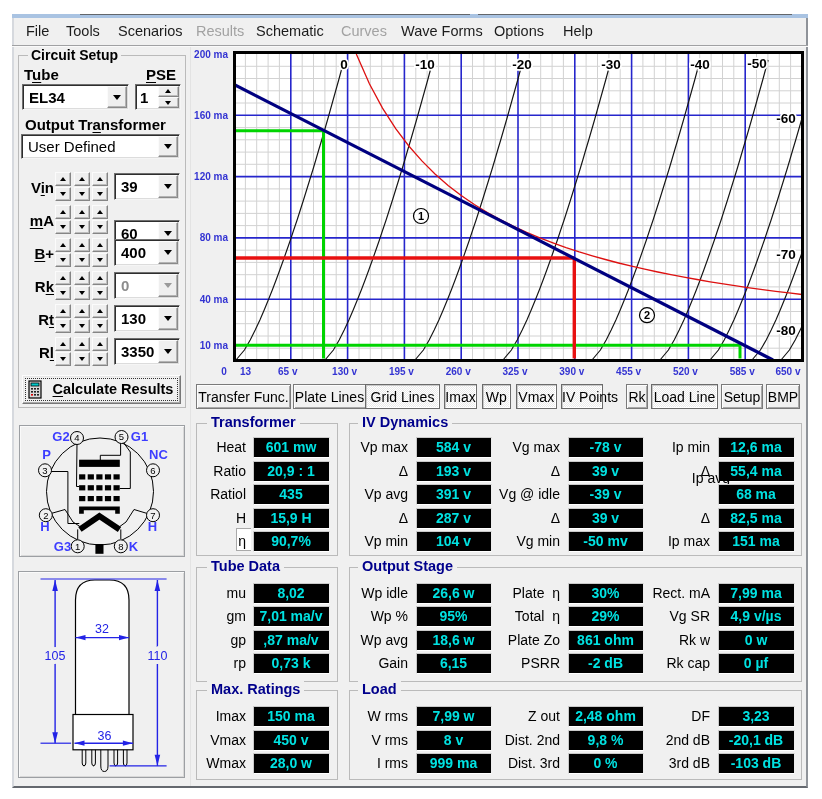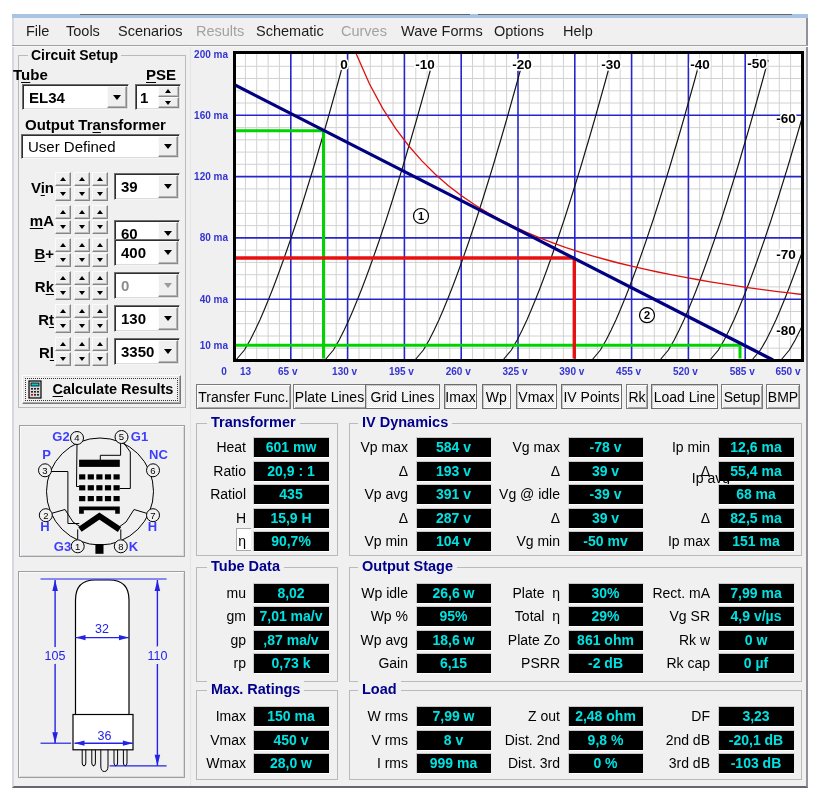--- a/index.html
+++ b/index.html
@@ -46,21 +46,21 @@
 <div class="mi dis" style="left:341px;top:18px;">Curves</div>
 <div class="mi" style="left:401px;top:18px;">Wave Forms</div>
 <div class="mi" style="left:494px;top:18px;">Options</div>
 <div class="mi" style="left:563px;top:18px;">Help</div>
 <div class="a" style="left:12px;top:45px;width:796px;height:1px;background:#a0a1a3;"></div>
 <div class="a" style="left:12px;top:46px;width:796px;height:1px;background:#fafafa;"></div>
 <div class="a" style="left:190px;top:47px;width:1px;height:739px;background:#e3e3e3;"></div>
 <div class="gb" style="left:18px;top:55px;width:168px;height:353px;">
 <div class="gtb" style="left:9px;">Circuit Setup</div>
 </div>
-<div class="vlab" style="left:13px;top:66px;">T<u>u</u>be</div>
+<div class="vlab" style="left:24px;top:66px;">T<u>u</u>be</div>
 <div class="vlab" style="left:146px;top:66px;"><u>P</u>SE</div>
 <div class="cmb" style="left:22px;top:84px;width:107px;height:26px;">
     <div style="position:absolute;left:6px;top:4px;font-size:15px;font-weight:bold;color:#000;line-height:18px;">EL34</div>
     <div class="cbtn" style="right:1px;top:1px;width:20px;height:22px;">
       <div class="tdn" style="left:5px;top:8px;border-top-color:#000;"></div>
     </div>
   </div>
 <div class="cmb" style="left:135px;top:84px;width:46px;height:26px;">
 <div style="position:absolute;left:4px;top:4px;font-size:15px;font-weight:bold;">1</div>
 <div class="spb" style="right:1px;top:1px;width:21px;height:11px;">
@@ -506,21 +506,21 @@
 <div class="xl" style="left:606.6px;top:366px;">455 v</div>
 <div class="xl" style="left:663.4px;top:366px;">520 v</div>
 <div class="xl" style="left:720.2px;top:366px;">585 v</div>
 <div class="xl" style="left:766px;top:366px;">650 v</div>
 <div class="btn" style="left:196px;width:95px;">Transfer Func.</div>
 <div class="btn" style="left:292.5px;width:74px;">Plate Lines</div>
 <div class="btn btnp" style="left:365px;width:75px;">Grid Lines</div>
 <div class="btn btnp" style="left:444px;width:33px;">Imax</div>
 <div class="btn btnp" style="left:481.5px;width:29.5px;">Wp</div>
 <div class="btn btnp" style="left:515.5px;width:41.5px;">Vmax</div>
-<div class="btn btnp" style="left:561px;width:61px;">IV Points</div>
+<div class="btn btnp" style="left:561px;width:42px;">IV Points</div>
 <div class="btn" style="left:626px;width:22px;">Rk</div>
 <div class="btn btnp" style="left:651px;width:67px;">Load Line</div>
 <div class="btn" style="left:721px;width:42px;">Setup</div>
 <div class="btn" style="left:766px;width:34px;">BMP</div>
 <div class="gb" style="left:196px;top:423px;width:142px;height:133px;">
     <div class="gtn" style="left:10px;">Transformer</div>
   </div>
 <div class="gb" style="left:349px;top:423px;width:453px;height:133px;">
     <div class="gtn" style="left:8px;">IV Dynamics</div>
   </div>

